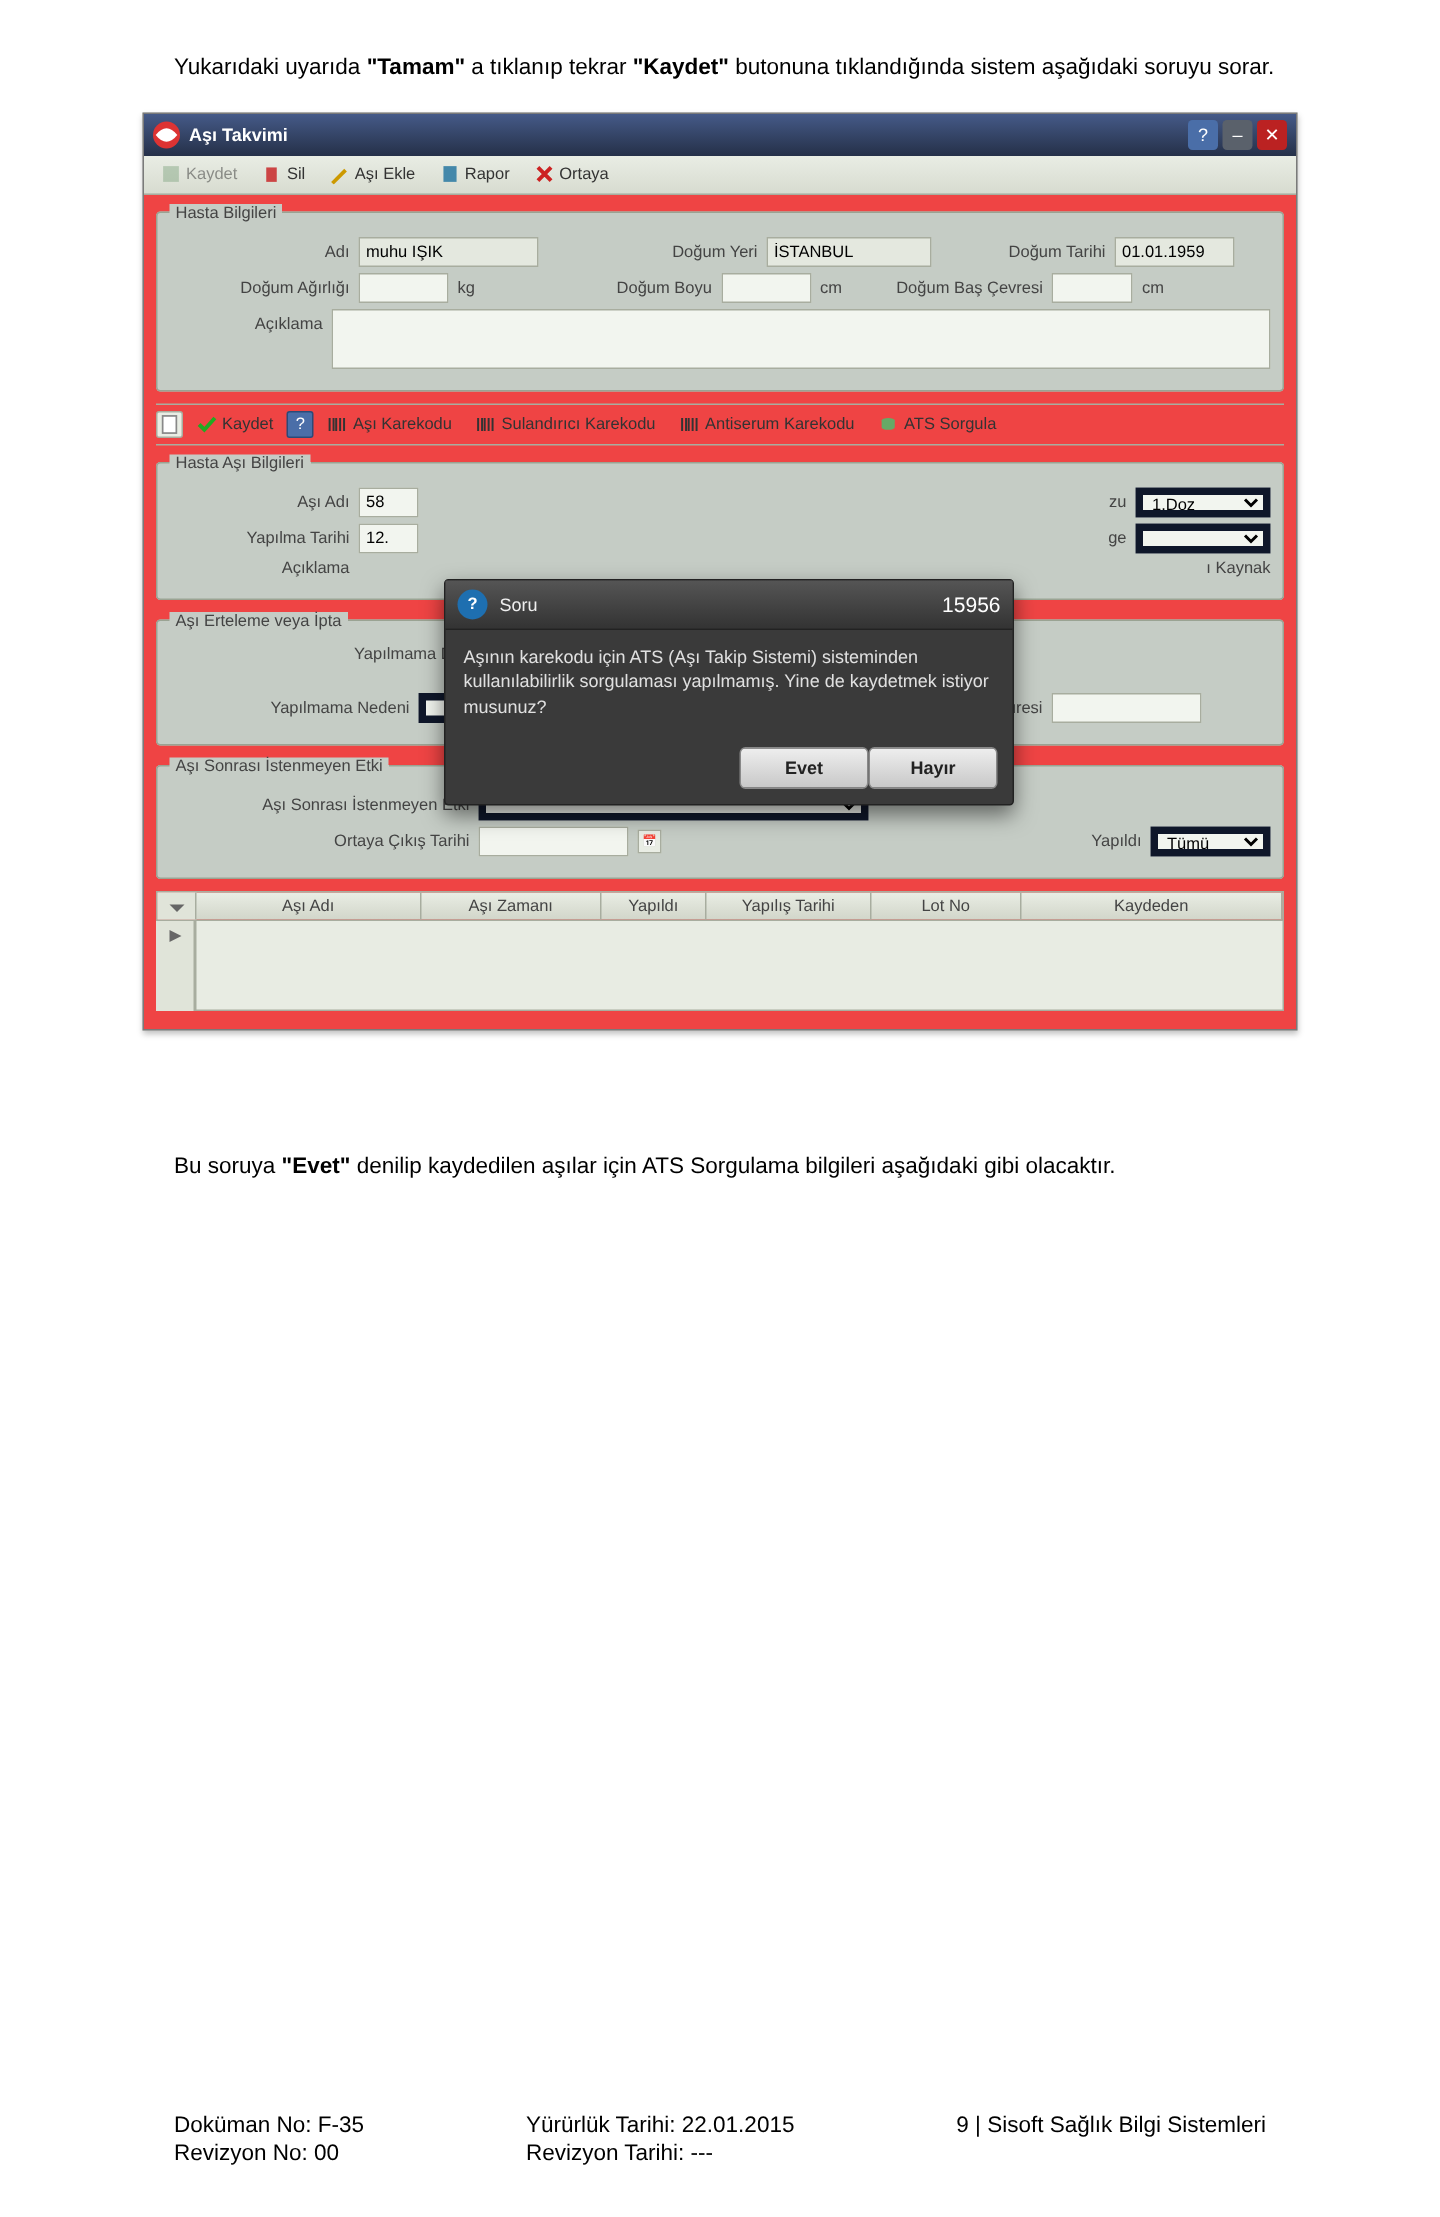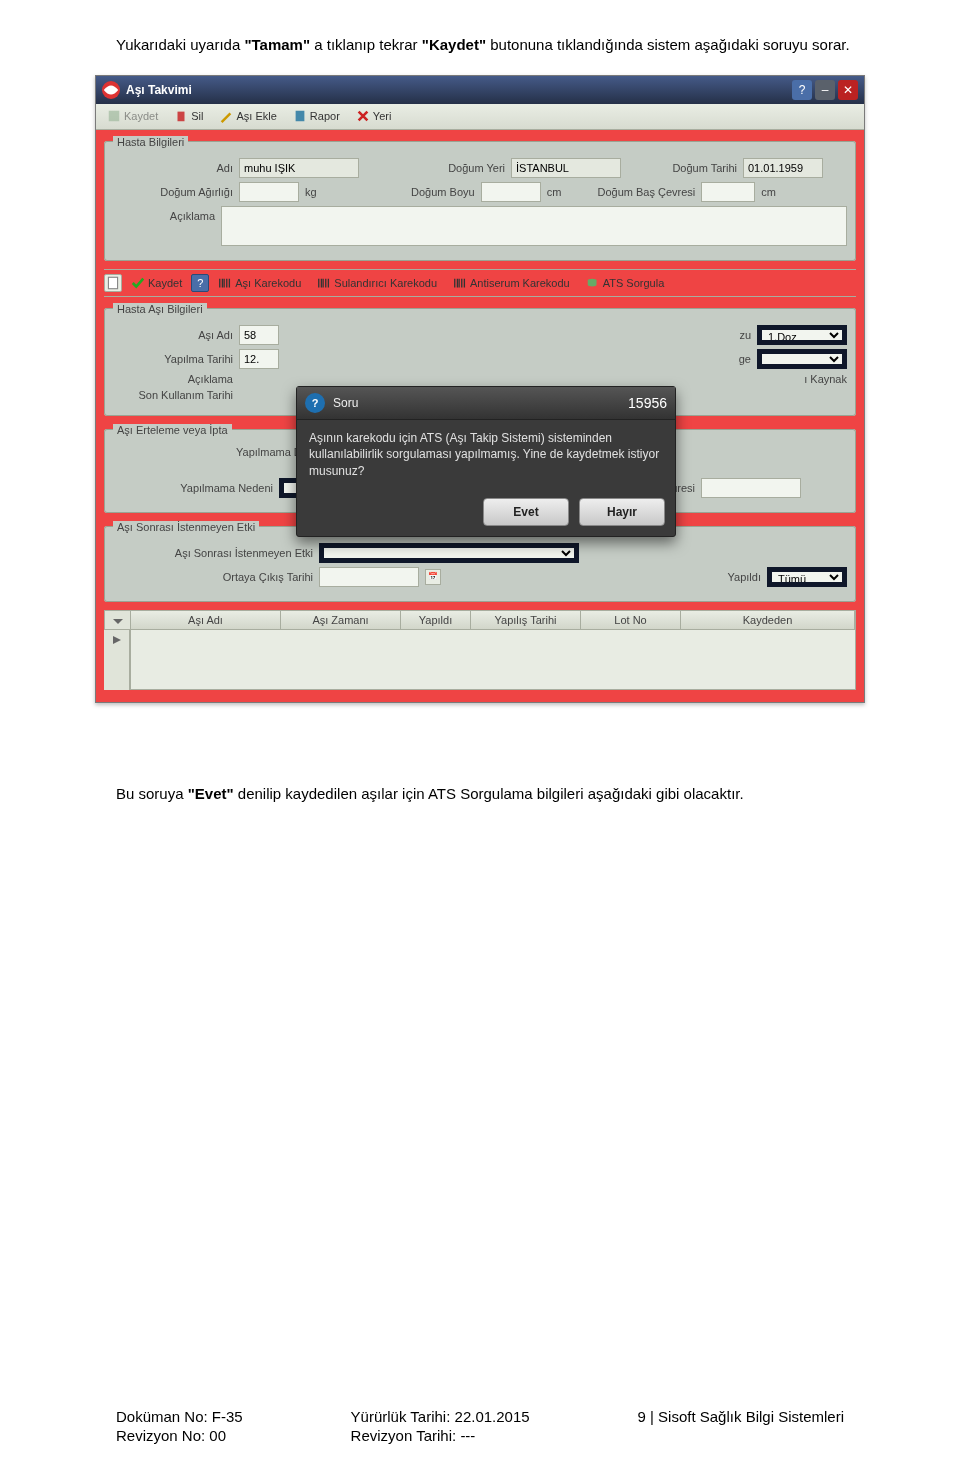--- a/index.html
+++ b/index.html
@@ -49,21 +49,21 @@
   .gh-tools { width:26px; display:flex; align-items:center; justify-content:center; background:#e0e4d9; border-right:1px solid #a8ad9f; }
   .grid-body { height:60px; background:#e8ece3; border:1px solid #a8ad9f; border-top:none; }
 
   
   .dialog { position:absolute; left:200px; top:310px; width:380px; border:1px solid #222; border-radius:3px; background:#3a3a3a; color:#eee; box-shadow:0 6px 14px rgba(0,0,0,.5); z-index:10; }
   .dialog-title { display:flex; align-items:center; padding:6px 8px; background: linear-gradient(#555,#333); border-bottom:1px solid #222; }
   .dialog-title .dicon { width:20px; height:20px; border-radius:50%; background:#1e6fb0; margin-right:8px; display:flex; align-items:center; justify-content:center; color:#fff; font-weight:bold; }
   .dialog-title .dt { font-size:12px; color:#eee; flex:1; }
   .dialog-title .did { font-size:14px; color:#fff; }
   .dialog-body { padding:10px 12px; font-size:12px; color:#e0e0e0; line-height:1.4; }
-  .dialog-btns { display:flex; justify-content:flex-end; gap:10px; padding:8px 10px 10px 10px; }
+  .dialog-btns { display:flex; justify-content:flex-end; padding:8px 10px 10px 10px; }
   .dbtn { width:86px; height:28px; border:1px solid #888; border-radius:4px; background: linear-gradient(#eee,#c8c8c8); color:#222; font-size:12px; font-weight:bold; display:flex; align-items:center; justify-content:center; }
 
   .footer { position:absolute; bottom:34px; left:0; right:0; display:flex; justify-content:space-between; padding:0 116px; font-size:15px; }
   .footer .col { display:flex; flex-direction:column; gap:2px; }
   .footer .right { text-align:right; }
 </style>
 </head>
 <body>
 
 <div class="page">
@@ -109,21 +109,21 @@
         <div class="tbtn">
           <span class="ticon"><svg viewBox="0 0 16 16">
                 <rect x="3" y="2" width="10" height="12" fill="#48a"></rect>
               </svg></span>
           <span>Rapor</span>
         </div>
         <div class="tbtn">
           <span class="ticon"><svg viewBox="0 0 16 16">
                 <path d="M3 3 L13 13 M13 3 L3 13" stroke="#c22" stroke-width="3"></path>
               </svg></span>
-          <span>Yeri</span>
+          <span>Ortaya</span>
         </div>
       </div>
 
       <div class="panel-body">
 
         <fieldset>
           <legend>Hasta Bilgileri</legend>
           <div class="row">
             <span class="lbl" style="width:120px">Adı</span>
             <input class="inp ro" style="width: 120px;" readonly="" value="muhu IŞIK">
@@ -202,23 +202,20 @@
             <span class="lbl" style="width:120px">Yapılma Tarihi</span>
             <input class="inp" style="width: 40px;" value="12.">
             <span style="flex:1"></span>
             <span class="lbl" style="width:30px">ge</span>
             <select class="sel" style="width:90px"><option></option></select>
           </div>
           <div class="row">
             <span class="lbl" style="width:120px">Açıklama</span>
             <span style="flex:1"></span>
             <span class="lbl" style="width:60px">ı Kaynak</span>
-          </div>
-          <div class="row">
-            <span class="lbl" style="width:120px">Son Kullanım Tarihi</span>
           </div>
         </fieldset>
 
         <fieldset>
           <legend>Aşı Erteleme veya İpta</legend>
           <div class="row">
             <span class="lbl" style="width:220px">Yapılmama Durumu</span>
           </div>
           <div class="row">
             <span style="width:220px"></span>

